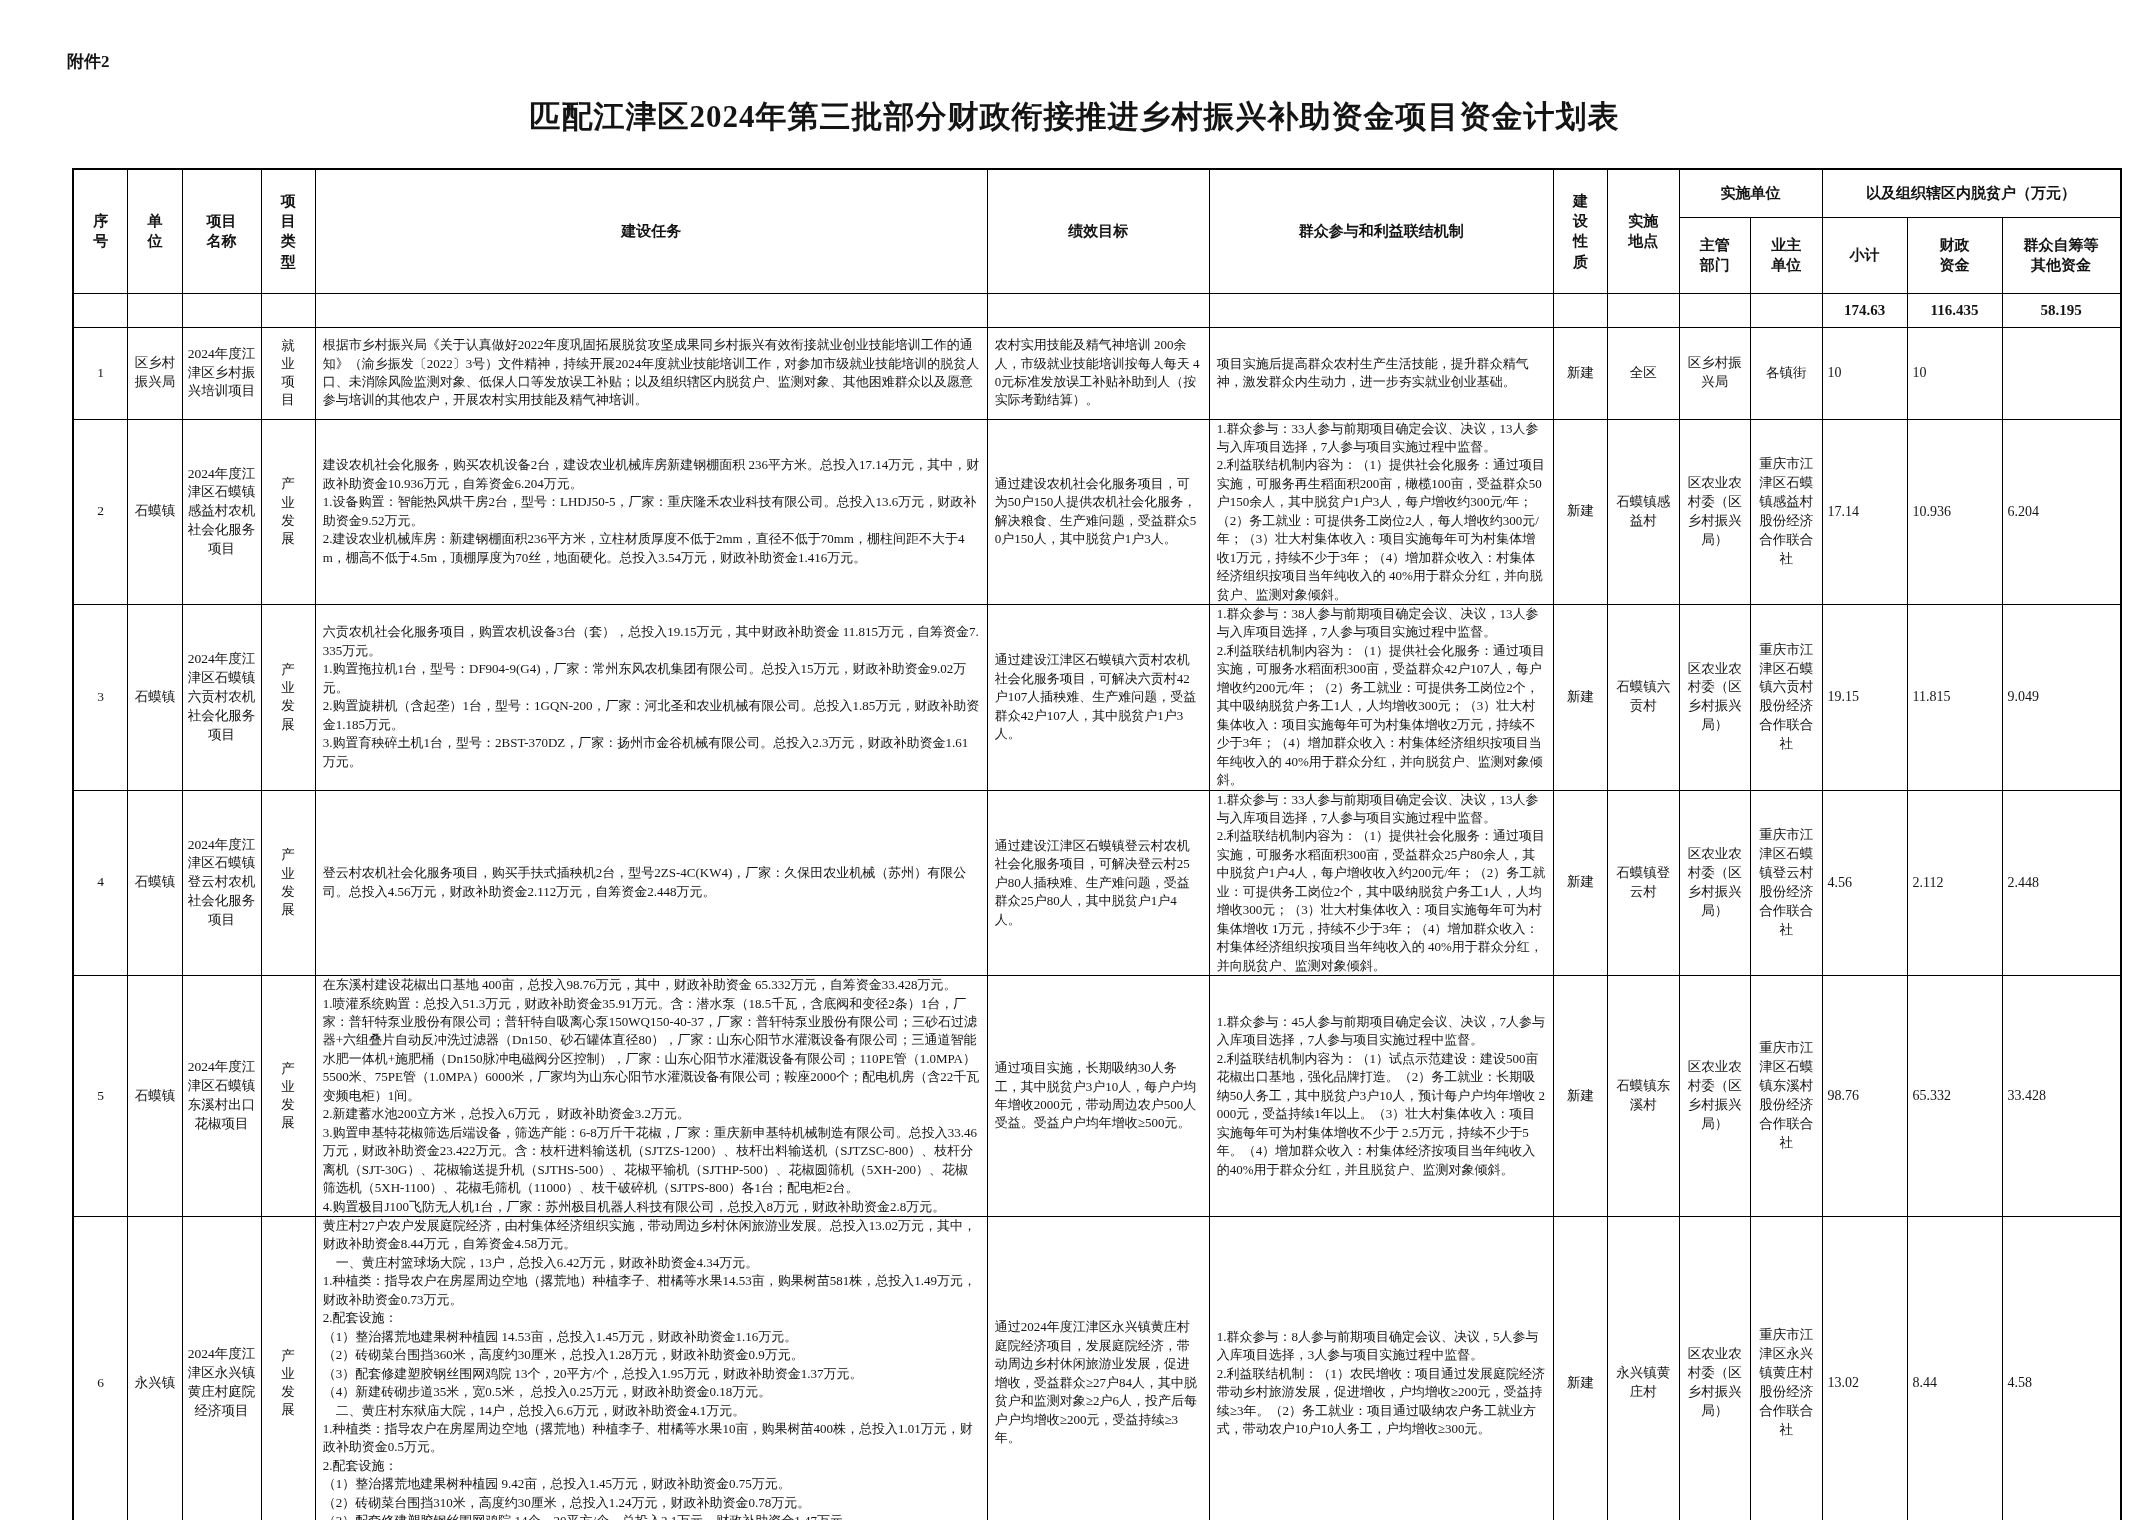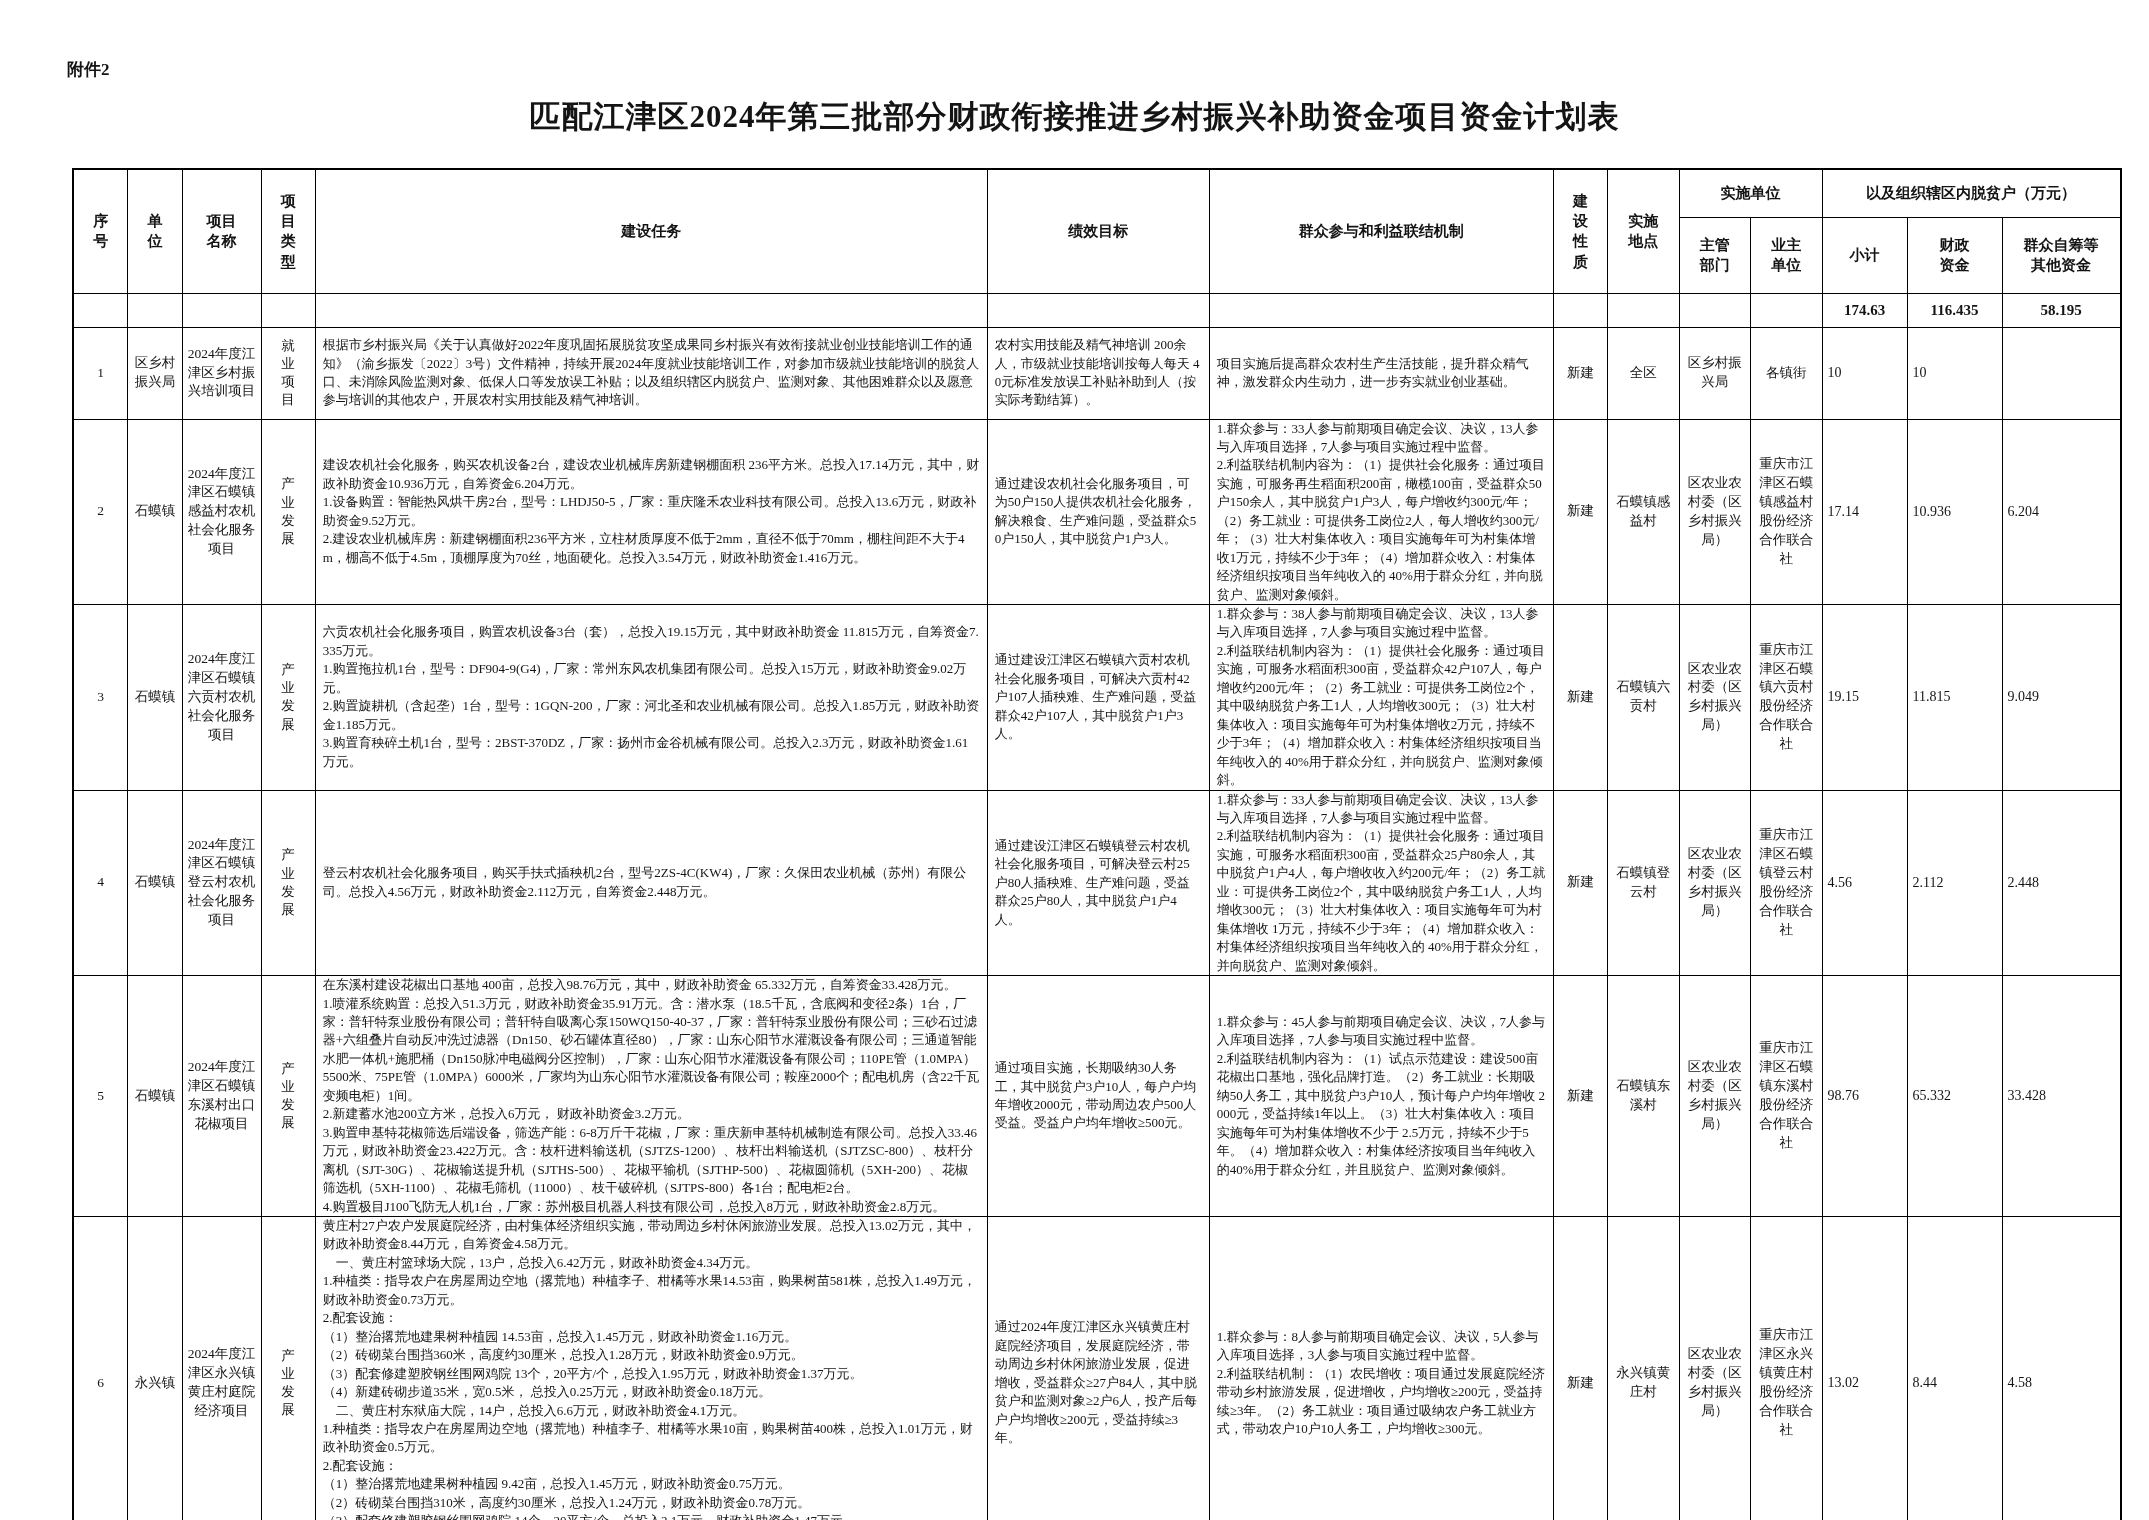--- a/index.html
+++ b/index.html
@@ -1,18 +1,18 @@
 <!DOCTYPE html>
 <html><head>
 <meta charset="utf-8">
 <style>
   html,body{margin:0;padding:0;background:#ffffff;}
   body{width:2149px;height:1520px;font-family:"Liberation Serif","DejaVu Serif",serif;color:#141414;}
   .page{position:relative;width:2149px;height:1520px;background:#fff;overflow:hidden;}
-  .attachment{position:absolute;left:67px;top:50px;font-size:17px;font-weight:bold;margin-top:8px;}
+  .attachment{position:absolute;left:67px;top:50px;font-size:17px;font-weight:bold;}
   .title{position:absolute;left:0;right:0;top:96px;margin:0;text-align:center;font-size:31px;font-weight:bold;letter-spacing:1px;}
   table.plan{position:absolute;left:72px;top:168px;border-collapse:collapse;table-layout:fixed;border:2px solid #000;}
   .plan th,.plan td{border:1px solid #000;vertical-align:middle;padding:2px 5px;overflow:hidden;}
   .plan th{font-weight:bold;font-size:15px;text-align:center;padding:2px 18px;line-height:1.35;}
   td.c{text-align:center;font-size:13.5px;line-height:1.4;word-break:break-all;}
   td.l{text-align:left;font-size:13px;line-height:1.42;white-space:pre-wrap;word-break:break-all;padding:0 7px;}
   td.num{text-align:left;font-size:14px;}
   tr.totals td{font-weight:bold;font-size:15px;text-align:center;}
   .vt{display:block;width:1.15em;margin:0 auto;word-break:break-all;line-height:1.35;}
   .w2{display:block;width:2.3em;margin:0 auto;word-break:break-all;line-height:1.35;}

